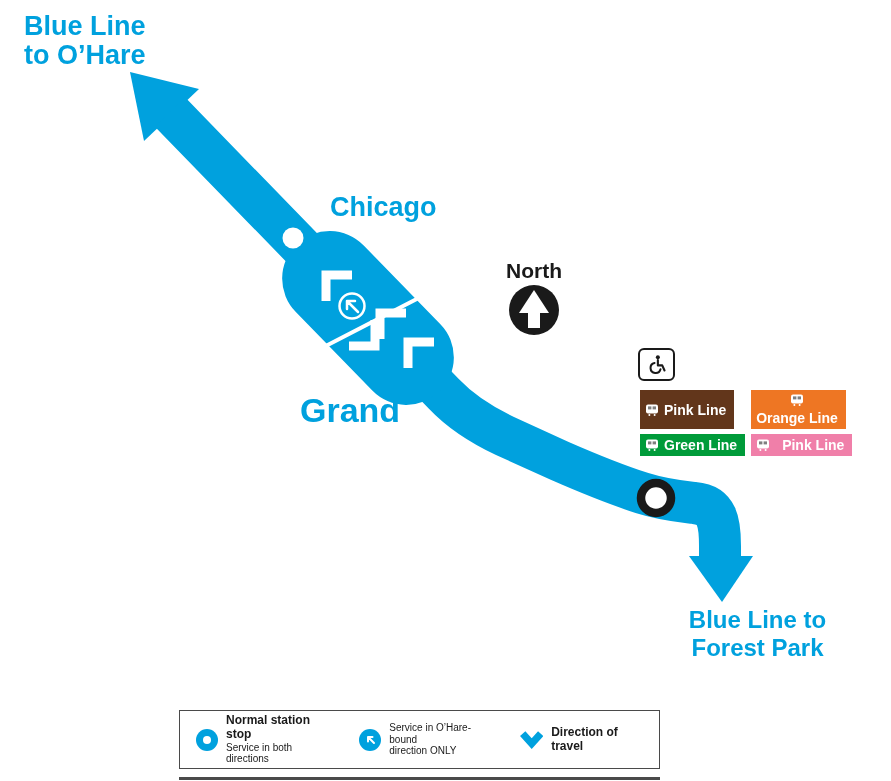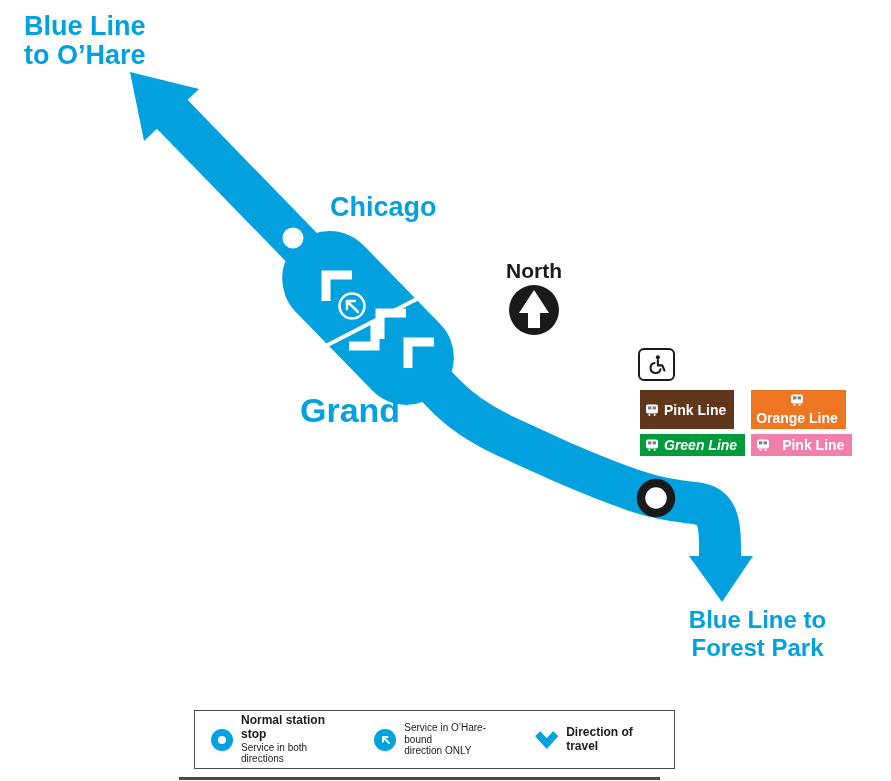--- a/index.html
+++ b/index.html
@@ -28,25 +28,25 @@
     position:absolute; left:640px; top:390px;
     display:grid; grid-template-columns:auto auto; gap:5px 6px; justify-items:start;
   }
   .badge {
     display:inline-flex; align-items:center; gap:5px;
     color:#fff; font-weight:bold; font-size:14px; line-height:1;
     padding:4px 8px 4px 5px;
   }
   .badge-brown  { background:var(--brown); }
   .badge-orange { background:var(--orange);flex-direction:column; }
-  .badge-green  { background:var(--green);font-style:italic; }
+  .badge-green  { background:var(--green); }
   .badge-pink   { background:var(--pink);gap:12px; }
 
   .legend {
-    position:absolute; left:194px; top:710px; width:481px; height:59px;
+    position:absolute; left:179px; top:710px; width:481px; height:59px;
     border:1.5px solid var(--legend_border); background:#fff; box-sizing:border-box;
     display:flex; align-items:center; padding:0 16px; gap:34px;
   }
   .legend-item { display:flex; align-items:center; gap:8px; }
   .legend-text .t1 { font-size:12px; font-weight:bold; color:var(--dark); line-height:1.15; }
   .legend-text .t2 { font-size:10px;  color:var(--dark); line-height:1.15; white-space:pre-line; }
   .dot-icon {
     width:22px; height:22px; border-radius:50%; background:var(--blue);
     display:flex; align-items:center; justify-content:center; flex:0 0 auto;
   }

